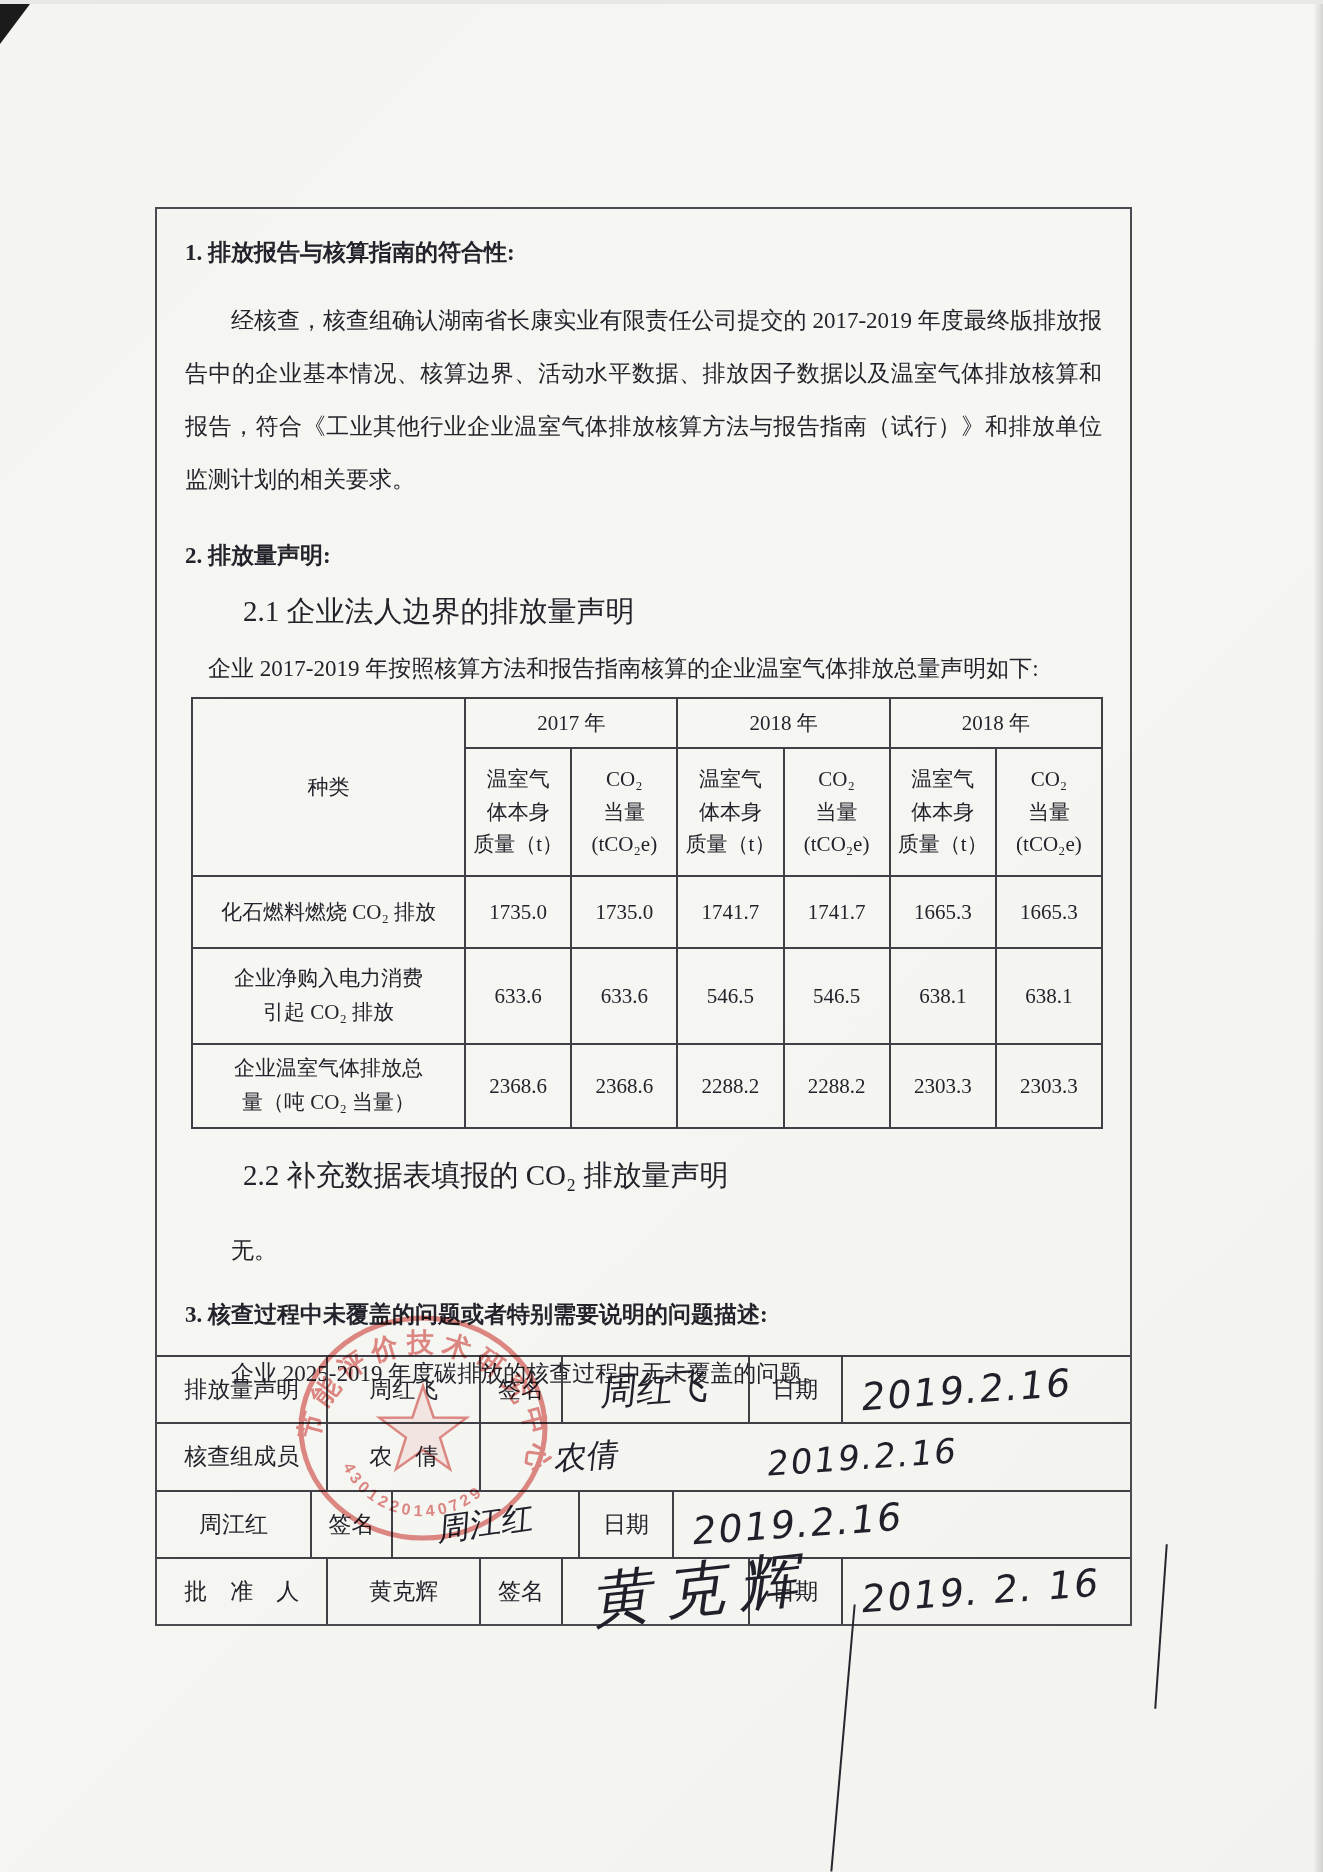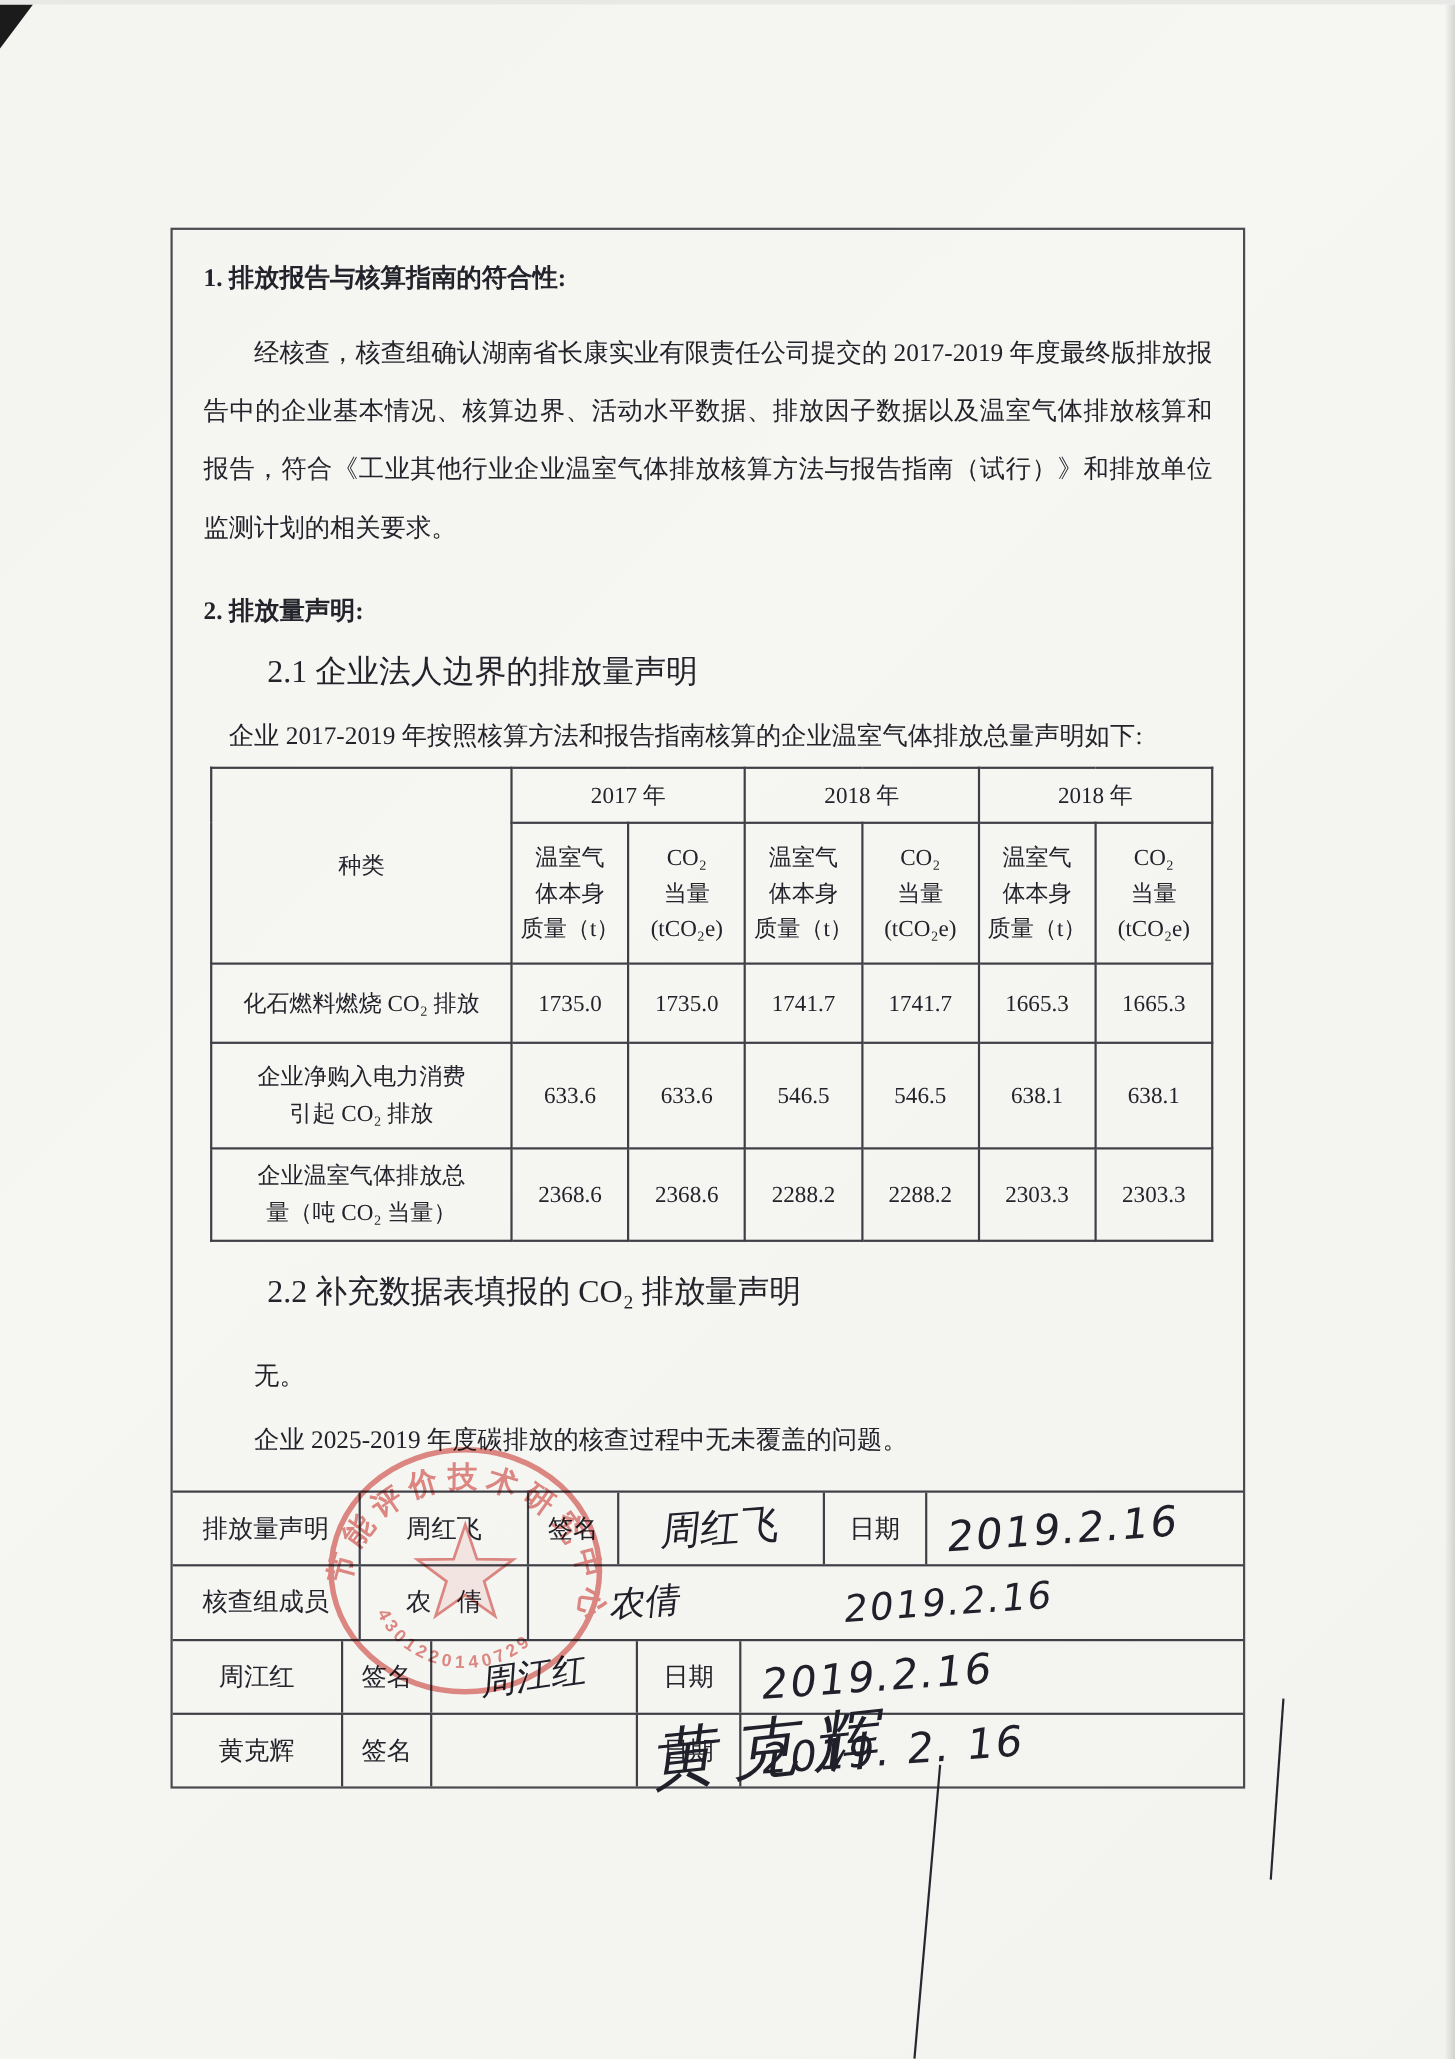--- a/index.html
+++ b/index.html
@@ -196,20 +196,21 @@
           <td class="num-cell">2288.2</td>
           <td class="num-cell">2303.3</td>
           <td class="num-cell">2303.3</td>
         </tr>
       </tbody>
         </table>
 
       <p class="sub-line" style="margin-top:30px;">2.2 补充数据表填报的 CO₂ 排放量声明</p>
       <p class="none-line">无。</p>
 
+      <p class="h-num h3">3. 核查过程中未覆盖的问题或者特别需要说明的问题描述:</p>
       <p class="para3">企业 2025-2019 年度碳排放的核查过程中无未覆盖的问题。</p>
     </div>
 
     <div class="sig-table">
 
       <div class="sig-row">
         <div class="sig-cell c-role">排放量声明</div>
         <div class="sig-cell c-name">周红飞</div>
         <div class="sig-cell c-signlabel">签名</div>
         <div class="sig-cell c-sig overflow">
@@ -236,20 +237,21 @@
         <div class="sig-cell c-sig overflow">
           <span class="hw hw-sig-sm" style="transform:rotate(-8deg) skewX(-12deg);">周江红</span>
         </div>
         <div class="sig-cell c-datelabel">日期</div>
         <div class="sig-cell c-date overflow">
           <span class="hw hw-date">2019.2.16</span>
         </div>
       </div>
 
       <div class="sig-row">
+        <div class="sig-cell c-role">批　准　人</div>
         <div class="sig-cell c-name">黄克辉</div>
         <div class="sig-cell c-signlabel">签名</div>
         <div class="sig-cell c-sig overflow"></div>
         <div class="sig-cell c-datelabel">日期</div>
         <div class="sig-cell c-date overflow">
           <span class="hw hw-date">2019. 2. 16</span>
         </div>
       </div>
 
     </div>

